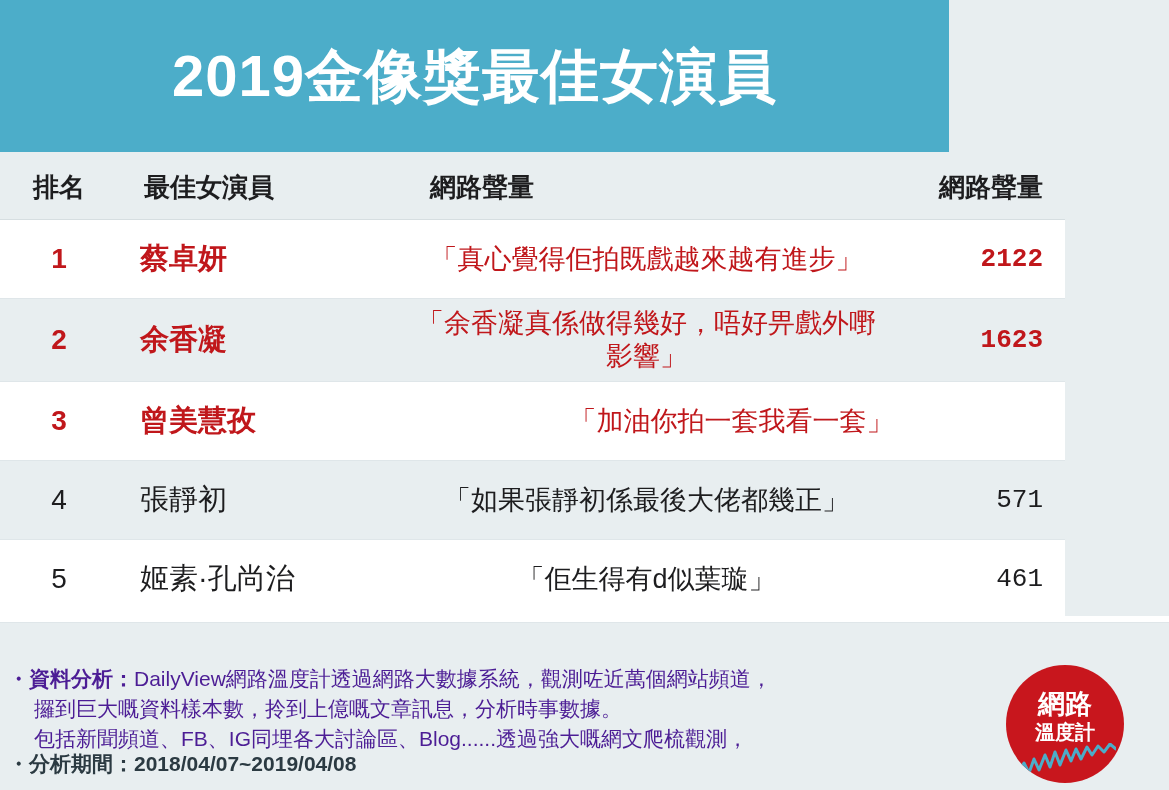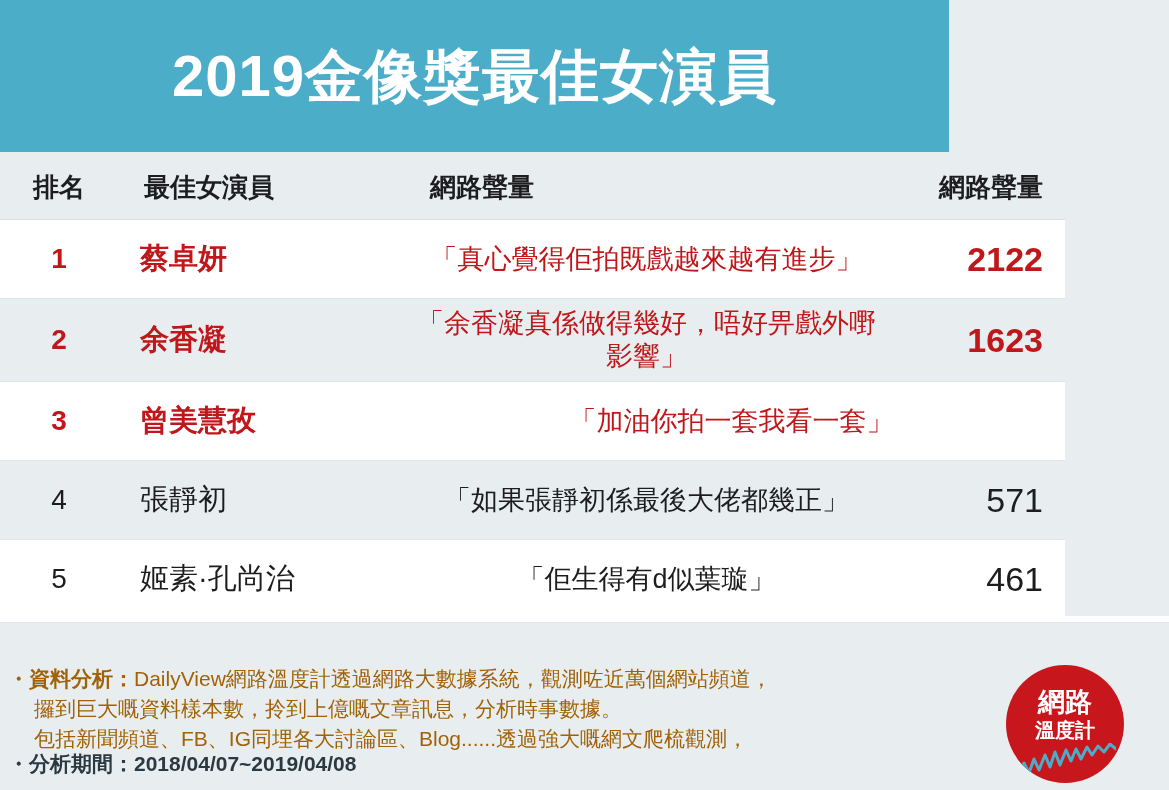--- a/index.html
+++ b/index.html
@@ -99,21 +99,21 @@
   }
   .header-row .c-quote { text-align: left; padding-left: 30px; }
   .header-row .c-name  { padding-left: 26px; }
 
   .row.data { height: 79px; }
   .row.data.tall { height: 83px; }
 
   .row.data .c-rank { font-size: 28px; font-weight: bold; }
   .row.data .c-name { font-size: 29px; font-weight: bold; }
   .row.data .c-quote { font-size: 27px; font-weight: normal; line-height: 1.22; }
-  .row.data .c-buzz { font-size: 34px; font-weight: bold; }
+  .row.data .c-buzz { font-size: 26px; font-weight: bold; font-family: Liberation Mono, monospace; }
 
   .row.data.top .c-rank,
   .row.data.top .c-name,
   .row.data.top .c-quote,
   .row.data.top .c-buzz { color: #c0171b; }
 
   .row.data.plain .c-rank,
   .row.data.plain .c-name,
   .row.data.plain .c-quote,
   .row.data.plain .c-buzz { color: #1d1d1f; font-weight: normal; }
@@ -136,21 +136,21 @@
     top: 624px;
     width: 1169px;
     height: 166px;
     background: #e8eef0;
   }
   .footer-text {
     position: absolute;
     left: 8px;
     top: 40px;
     width: 960px;
-    color: #a16207;
+    color: #4c1d95;
     font-size: 21px;
     line-height: 1.42;
   }
   .f-line { white-space: nowrap; }
   .f-line.indent { padding-left: 26px; }
   .f-bold { font-weight: bold; }
   .footer-period {
     position: absolute;
     left: 8px;
     top: 750px;
@@ -174,21 +174,20 @@
   }
   .logo-line1, .logo-line2 {
     position: absolute;
     left: 0;
     width: 118px;
     text-align: center;
     color: #ffffff;
     font-weight: bold;
     letter-spacing: 0px;
     line-height: 1;
-    font-family: Liberation Mono, monospace;
   }
   .logo-line1 { top: 26px; font-size: 27px; }
   .logo-line2 { top: 57px; font-size: 20px; }
   .logo-spark {
     position: absolute;
     left: 8px;
     bottom: 6px;
     width: 102px;
     height: 34px;
   }

